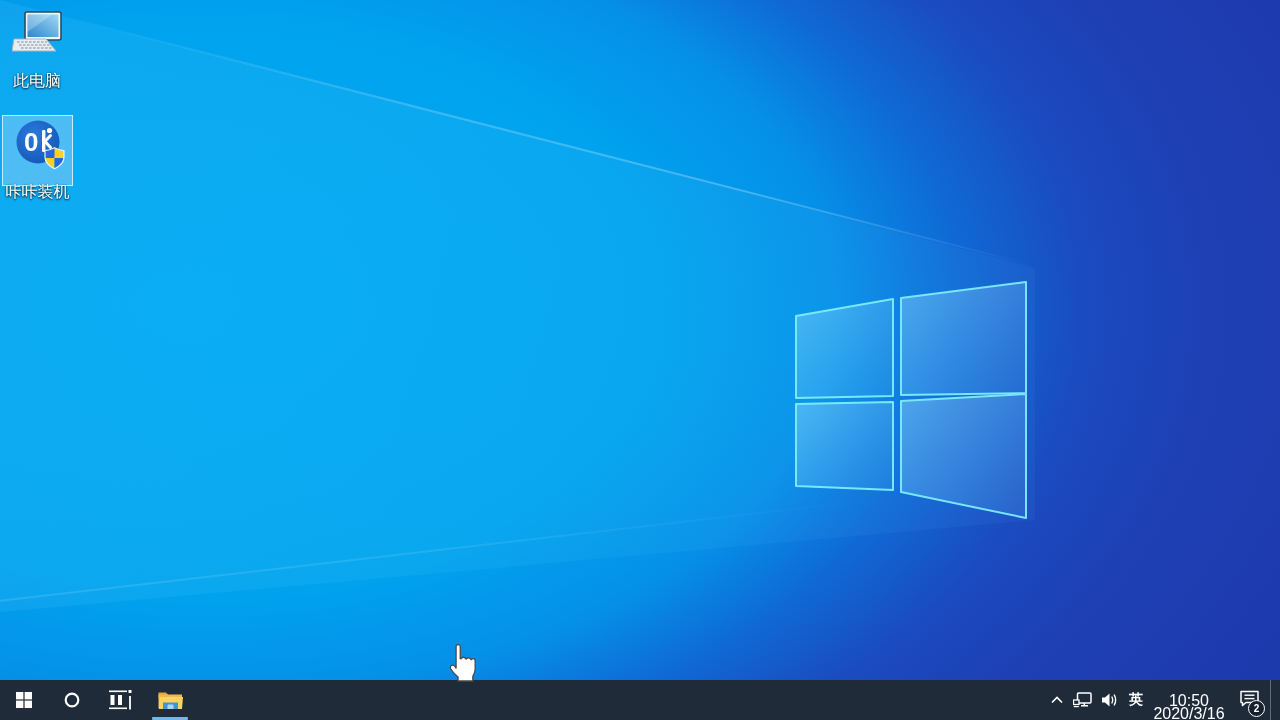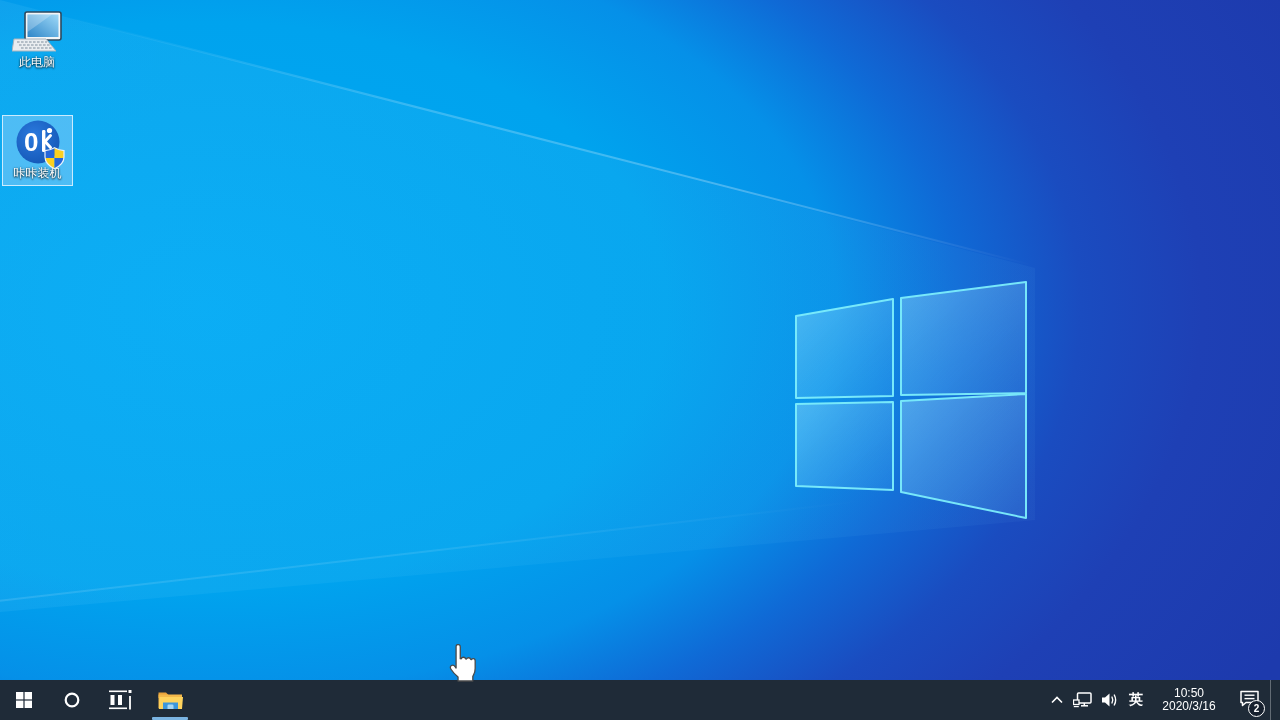--- a/index.html
+++ b/index.html
@@ -18,38 +18,38 @@
   .ray2 { left:-10px; top:601px; width:980px; transform:rotate(-6.6deg); transform-origin:0 0; opacity:.55;
     background:linear-gradient(90deg, rgba(255,255,255,0.22) 0%, rgba(255,255,255,0.18) 45%, rgba(255,255,255,0) 90%); }
   .beam { position:absolute; left:0; top:0; width:1280px; height:680px; pointer-events:none;
     clip-path:polygon(0 0, 1035px 268px, 1035px 520px, 0 612px);
     background:linear-gradient(105deg, rgba(130,220,255,0.10), rgba(130,220,255,0.03)); }
   .winlogo { position:absolute; left:795px; top:281px; }
 
   
   .desk-icon { position:absolute; width:72px; text-align:center; cursor:default; }
   .desk-icon .art { display:block; margin:0 auto; }
-  .desk-icon .label { margin-top:0; font-size:12px; color:#fff; line-height:13px;
+  .desk-icon .label { margin-top:18px; font-size:16px; color:#fff; line-height:13px;
     text-shadow:0 1px 2px rgba(0,0,0,0.85), 0 0 2px rgba(0,0,0,0.5); }
   .desk-icon.selected { background:rgba(170,215,250,0.42); border:1px solid rgba(225,243,255,0.85); }
   .icon-stack { position:relative; width:64px; height:48px; margin:0 auto; }
   .icon-stack .shield { position:absolute; right:5px; bottom:-3px; }
 
   
   .taskbar { position:absolute; left:0; top:680px; width:1280px; height:40px;
     background:#1f2b38; display:flex; align-items:stretch; }
   .tb-btn { width:48px; height:40px; display:flex; align-items:center; justify-content:center;
     position:relative; background:transparent; border:none; }
   .tb-btn.explorer { margin-left:2px; }
   .run-line { position:absolute; left:6px; right:6px; bottom:0; height:3px; border-radius:1px; }
   .tray { margin-left:auto; display:flex; align-items:stretch; }
   .tray-btn { display:flex; align-items:center; justify-content:center; height:40px; }
   .ime { width:28px; color:#fff; font-size:14px; font-weight:bold; }
-  .clock { width:78px; display:flex; flex-direction:column; align-items:center; justify-content:center;
-    color:#fff; font-size:12px; line-height:13px; }
+  .clock { width:78px; display:flex; flex-direction:column; align-items:center; justify-content:flex-end;
+    color:#fff; font-size:16px; line-height:13px; }
   .action { width:42px; position:relative; }
   .badge { position:absolute; right:5px; bottom:3px; width:17px; height:17px; border-radius:50%;
     background:#16202e; border:1.5px solid #fff; color:#fff; font-size:10px; font-weight:bold;
     display:flex; align-items:center; justify-content:center; }
   .show-desktop { width:10px; border-left:1px solid rgba(255,255,255,0.30); }
 
   .cursor { position:absolute; left:443px; top:644px; z-index:99; pointer-events:none; }
 </style>
 </head>
 <body>

